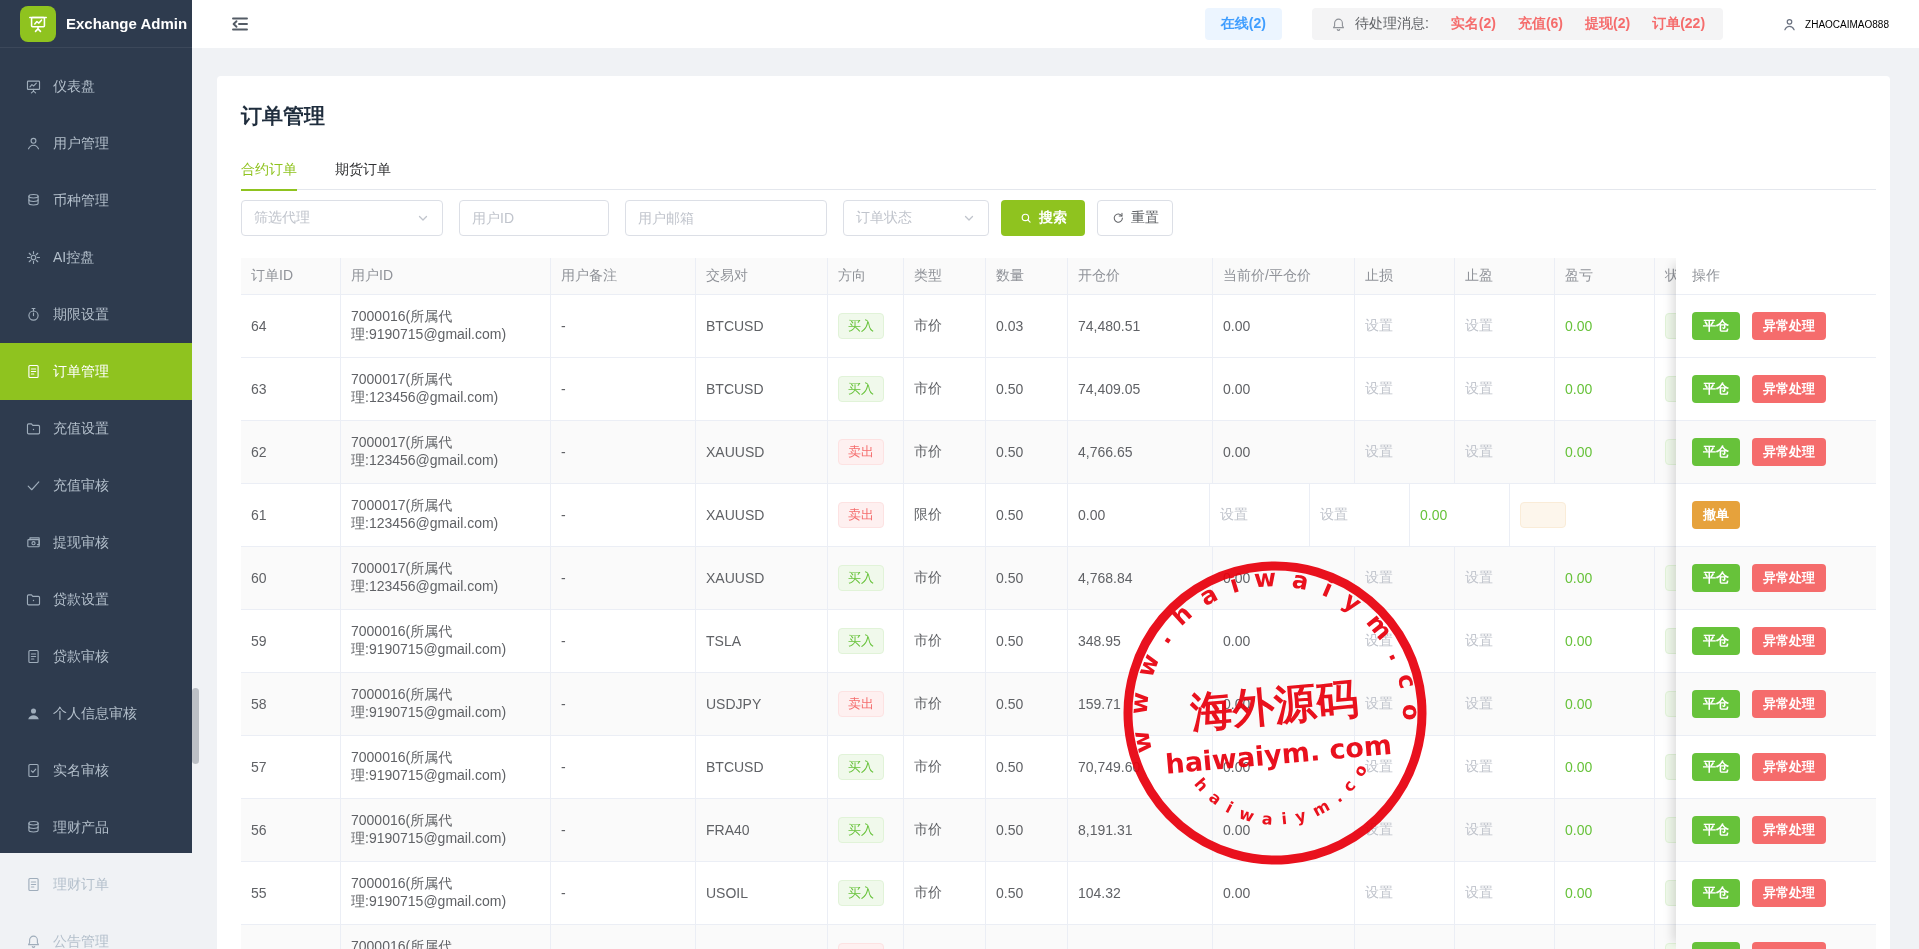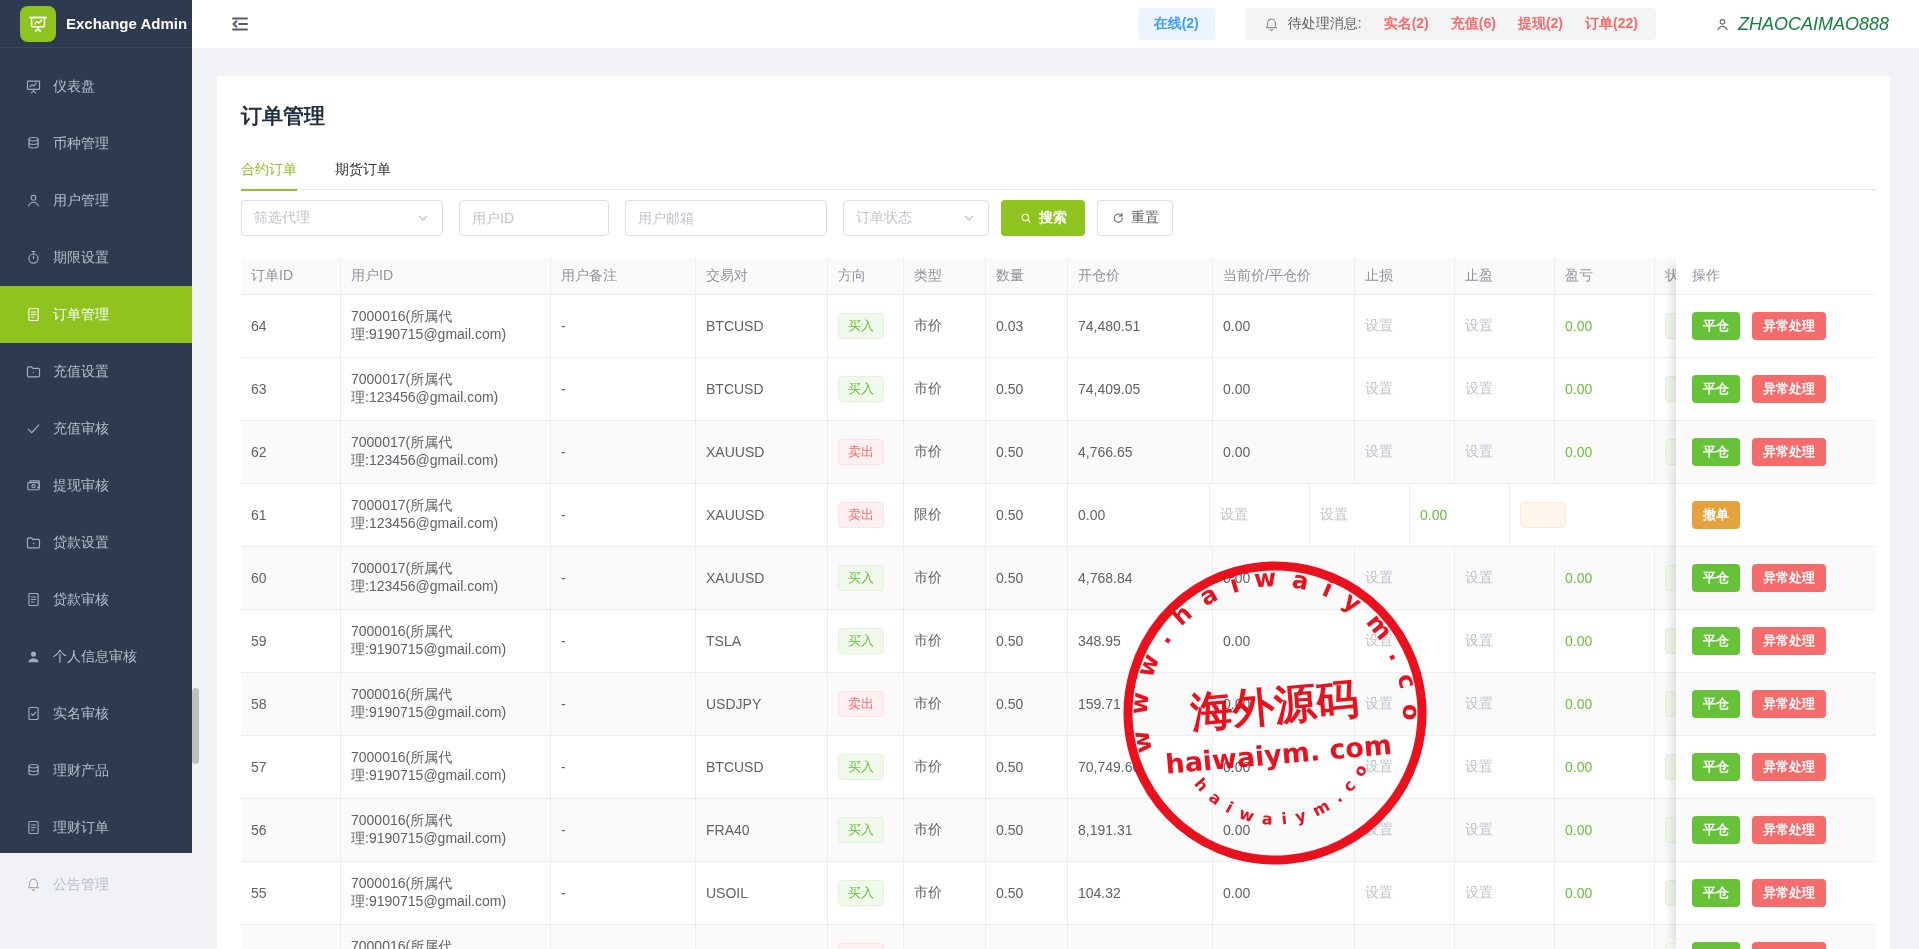--- a/index.html
+++ b/index.html
@@ -22,21 +22,21 @@
 
   
   .topbar{position:absolute;left:192px;right:0;top:0;height:48px;background:#fff;z-index:10;display:flex;align-items:center;}
   .burger{margin-left:37px;width:22px;height:22px;color:#545c66;cursor:pointer;flex:0 0 auto;}
   .tb-right{margin-left:auto;display:flex;align-items:center;padding-right:30px;}
   .online-badge{background:#ecf5ff;color:#409eff;font-size:14px;font-weight:bold;border-radius:4px;height:32px;display:flex;align-items:center;padding:0 16px;cursor:pointer;}
   .pending-panel{margin-left:30px;background:#f4f4f5;border-radius:4px;height:32px;display:flex;align-items:center;padding:0 18px;font-size:14px;color:#606266;}
   .pending-panel .bell{width:17px;height:17px;color:#909399;margin-right:8px;}
   .pending-items{display:flex;align-items:center;}
   .pending-items span{color:#f56c6c;font-weight:bold;margin-left:22px;cursor:pointer;}
-  .tb-user{margin-left:58px;display:flex;align-items:center;color:#15803d;font-size:18px;cursor:pointer;font-style:italic;}
+  .tb-user{margin-left:58px;display:flex;align-items:center;color:#000000;font-size:10px;cursor:pointer;}
   .tb-user .uicon{width:17px;height:17px;color:#6b7280;margin-right:7px;}
 
   
   .content{position:absolute;left:192px;top:48px;right:0;bottom:0;background:#f0f2f5;}
   .card{position:absolute;left:25px;top:28px;width:1673px;bottom:0;background:#fff;border-radius:4px 4px 0 0;}
   .page-title{position:absolute;left:24px;top:26px;margin:0;font-size:21px;font-weight:bold;color:#1f2d3d;}
   .tabs{position:absolute;left:24px;right:14px;top:76px;height:38px;border-bottom:1px solid #e4e7ed;display:flex;}
   .tab{height:38px;line-height:34px;font-size:14px;color:#303133;margin-right:38px;cursor:pointer;position:relative;}
   .tab.active{color:var(--accent);}
   .tab.active::after{content:"";position:absolute;left:0;right:0;bottom:-1px;height:2px;background:var(--accent);}
@@ -110,35 +110,44 @@
               <rect x="3.5" y="4.5" width="17" height="11.5" rx="1"></rect>
               <path d="M7 12.5l2.8-3.2 2.5 1.9 3.7-4"></path>
               <path d="M12 16v2.5M9 21l3-2.5 3 2.5"></path>
             </svg>
           </span>
           <span>仪表盘</span>
         </li>
         <li class="">
           <span class="mi-icon">
             <svg viewBox="0 0 24 24" fill="none" stroke="currentColor" stroke-width="1.6" stroke-linecap="round" stroke-linejoin="round">
+              <circle cx="12" cy="8.2" r="3.4"></circle>
+              <path d="M5 19.5c1.6-3.4 4.1-5 7-5s5.4 1.6 7 5"></path>
+            </svg>
+          </span>
+          <span>用户管理</span>
+        </li>
+        <li class="">
+          <span class="mi-icon">
+            <svg viewBox="0 0 24 24" fill="none" stroke="currentColor" stroke-width="1.6" stroke-linecap="round" stroke-linejoin="round">
               <ellipse cx="12" cy="6" rx="6.5" ry="2.4"></ellipse>
               <path d="M5.5 6v5c0 1.3 2.9 2.4 6.5 2.4s6.5-1.1 6.5-2.4V6"></path>
               <path d="M5.5 11v5c0 1.3 2.9 2.4 6.5 2.4s6.5-1.1 6.5-2.4v-5"></path>
             </svg>
           </span>
           <span>币种管理</span>
         </li>
         <li class="">
           <span class="mi-icon">
             <svg viewBox="0 0 24 24" fill="none" stroke="currentColor" stroke-width="1.6" stroke-linecap="round" stroke-linejoin="round">
-              <circle cx="12" cy="8.2" r="3.4"></circle>
-              <path d="M5 19.5c1.6-3.4 4.1-5 7-5s5.4 1.6 7 5"></path>
-            </svg>
-          </span>
-          <span>用户管理</span>
+              <circle cx="12" cy="12" r="3.2"></circle>
+              <path d="M12 3.5v3M12 17.5v3M3.5 12h3M17.5 12h3M6 6l2.1 2.1M15.9 15.9L18 18M18 6l-2.1 2.1M8.1 15.9L6 18"></path>
+            </svg>
+          </span>
+          <span>AI控盘</span>
         </li>
         <li class="">
           <span class="mi-icon">
             <svg viewBox="0 0 24 24" fill="none" stroke="currentColor" stroke-width="1.6" stroke-linecap="round" stroke-linejoin="round">
               <circle cx="12" cy="13.5" r="6.5"></circle>
               <path d="M12 13.5V10M10 3.5h4M12 3.5V7"></path>
             </svg>
           </span>
           <span>期限设置</span>
         </li>

